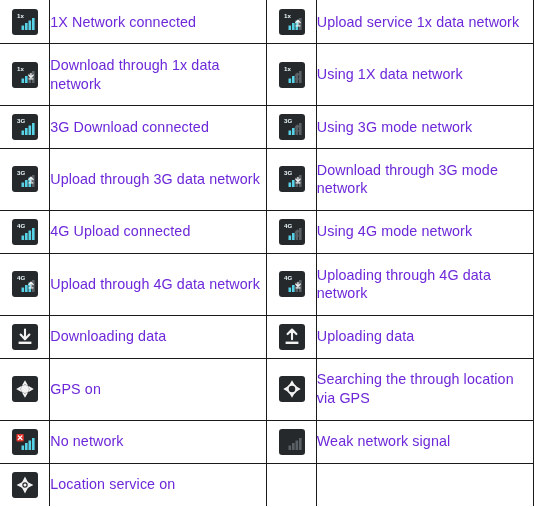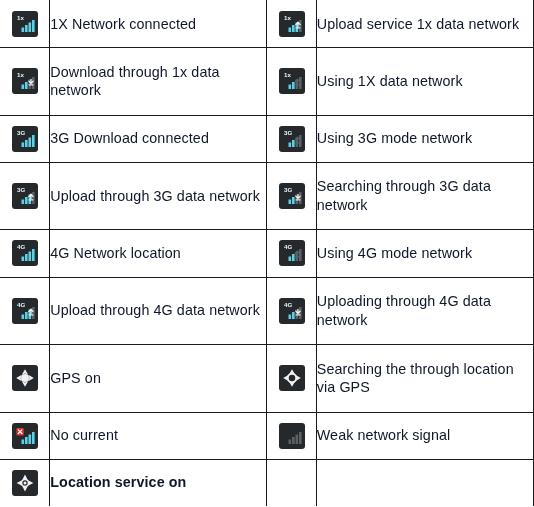--- a/index.html
+++ b/index.html
@@ -25,26 +25,26 @@
   td.icon-cell {
     width: 44px;
     text-align: center;
     padding: 0;
   }
   td.label-cell {
     width: 194px;
     padding: 4px 10px 4px 13px;
     font-size: 14.3px;
     line-height: 1.32;
-    color: #0f172a;
+    color: #6d28d9;
     letter-spacing: 0.1px;
   }
   
   #icon-table tr:first-child td { border-top-color: #ffffff; }
-  #icon-table tr:last-child td { border-bottom-color: #ffffff; font-weight: bold; }
+  #icon-table tr:last-child td { border-bottom-color: #ffffff; }
   #icon-table td:first-child { border-left-color: #ffffff; }
   #icon-table td:last-child { border-right-color: #1a1a1a; }
 
   
   .sb-icon {
     display: inline-block;
     position: relative;
     width: 26px;
     height: 26px;
     border-radius: 3px;
@@ -139,31 +139,31 @@
         <td class="label-cell">Upload through 3G data network</td>
         <td class="icon-cell"><span class="sb-icon"><svg viewBox="0 0 26 26" xmlns="http://www.w3.org/2000/svg">
               <text x="5" y="9.4" font-family="Liberation Sans, sans-serif" font-size="6.2" font-weight="bold" fill="#e8f6fa">3G</text>
               <rect x="9.5" y="16.5" width="2.6" height="4.5" fill="#57d2e6"></rect>
               <rect x="13" y="14" width="2.6" height="7" fill="#57d2e6"></rect>
               <rect x="16.5" y="11.5" width="2.6" height="9.5" fill="#5a6166"></rect>
               <rect x="20" y="9" width="2.6" height="12" fill="#5a6166"></rect>
               <path d="M19 11.399999999999999 L19 15.2 M16.8 13.1 L19 15.5 L21.2 13.1" stroke="#f2f2f2" stroke-width="1.3" fill="none" stroke-linecap="round"></path>
           <rect x="16.6" y="16.299999999999997" width="4.8" height="1.2" fill="#f2f2f2"></rect>
             </svg></span></td>
-        <td class="label-cell">Searching through 3G data network</td>
-      </tr>
-      <tr>
-        <td class="icon-cell"><span class="sb-icon"><svg viewBox="0 0 26 26" xmlns="http://www.w3.org/2000/svg">
-              <text x="5" y="9.4" font-family="Liberation Sans, sans-serif" font-size="6.2" font-weight="bold" fill="#e8f6fa">4G</text>
-              <rect x="9.5" y="16.5" width="2.6" height="4.5" fill="#57d2e6"></rect>
-              <rect x="13" y="14" width="2.6" height="7" fill="#57d2e6"></rect>
-              <rect x="16.5" y="11.5" width="2.6" height="9.5" fill="#57d2e6"></rect>
-              <rect x="20" y="9" width="2.6" height="12" fill="#57d2e6"></rect>
-            </svg></span></td>
-        <td class="label-cell">4G Network location</td>
+        <td class="label-cell">Download through 3G mode network</td>
+      </tr>
+      <tr>
+        <td class="icon-cell"><span class="sb-icon"><svg viewBox="0 0 26 26" xmlns="http://www.w3.org/2000/svg">
+              <text x="5" y="9.4" font-family="Liberation Sans, sans-serif" font-size="6.2" font-weight="bold" fill="#e8f6fa">4G</text>
+              <rect x="9.5" y="16.5" width="2.6" height="4.5" fill="#57d2e6"></rect>
+              <rect x="13" y="14" width="2.6" height="7" fill="#57d2e6"></rect>
+              <rect x="16.5" y="11.5" width="2.6" height="9.5" fill="#57d2e6"></rect>
+              <rect x="20" y="9" width="2.6" height="12" fill="#57d2e6"></rect>
+            </svg></span></td>
+        <td class="label-cell">4G Upload connected</td>
         <td class="icon-cell"><span class="sb-icon"><svg viewBox="0 0 26 26" xmlns="http://www.w3.org/2000/svg">
               <text x="5" y="9.4" font-family="Liberation Sans, sans-serif" font-size="6.2" font-weight="bold" fill="#e8f6fa">4G</text>
               <rect x="9.5" y="16.5" width="2.6" height="4.5" fill="#57d2e6"></rect>
               <rect x="13" y="14" width="2.6" height="7" fill="#57d2e6"></rect>
               <rect x="16.5" y="11.5" width="2.6" height="9.5" fill="#5a6166"></rect>
               <rect x="20" y="9" width="2.6" height="12" fill="#5a6166"></rect>
               <path d="M18.5 15.399999999999999 L18.5 11.6 M16.3 13.6 L18.5 11.299999999999999 L20.7 13.6" stroke="#5a6166" stroke-width="1.3" fill="none" stroke-linecap="round"></path>
           <rect x="16.1" y="16.299999999999997" width="4.8" height="1.2" fill="#5a6166"></rect>
               <path d="M18.5 11.399999999999999 L18.5 15.2 M16.3 13.1 L18.5 15.5 L20.7 13.1" stroke="none" stroke-width="1.3" fill="none" stroke-linecap="round"></path>
           <rect x="16.1" y="16.299999999999997" width="4.8" height="1.2" fill="none"></rect>
@@ -184,20 +184,32 @@
         <td class="icon-cell"><span class="sb-icon"><svg viewBox="0 0 26 26" xmlns="http://www.w3.org/2000/svg">
               <text x="5" y="9.4" font-family="Liberation Sans, sans-serif" font-size="6.2" font-weight="bold" fill="#e8f6fa">4G</text>
               <rect x="9.5" y="16.5" width="2.6" height="4.5" fill="#57d2e6"></rect>
               <rect x="13" y="14" width="2.6" height="7" fill="#57d2e6"></rect>
               <rect x="16.5" y="11.5" width="2.6" height="9.5" fill="#5a6166"></rect>
               <rect x="20" y="9" width="2.6" height="12" fill="#5a6166"></rect>
               <path d="M19 11.399999999999999 L19 15.2 M16.8 13.1 L19 15.5 L21.2 13.1" stroke="#f2f2f2" stroke-width="1.3" fill="none" stroke-linecap="round"></path>
           <rect x="16.6" y="16.299999999999997" width="4.8" height="1.2" fill="#f2f2f2"></rect>
             </svg></span></td>
         <td class="label-cell">Uploading through 4G data network</td>
+      </tr>
+      <tr>
+        <td class="icon-cell"><span class="sb-icon"><svg viewBox="0 0 26 26" xmlns="http://www.w3.org/2000/svg">
+              <path d="M13 5.5 L13 14.5 M8.6 10.6 L13 15.2 L17.4 10.6" stroke="#f2f2f2" stroke-width="2.1" fill="none" stroke-linecap="round" stroke-linejoin="round"></path>
+               <rect x="6.6" y="17.6" width="12.8" height="2.4" fill="#f2f2f2"></rect>
+            </svg></span></td>
+        <td class="label-cell">Downloading data</td>
+        <td class="icon-cell"><span class="sb-icon"><svg viewBox="0 0 26 26" xmlns="http://www.w3.org/2000/svg">
+              <path d="M13 15.2 L13 6.2 M8.6 10.1 L13 5.5 L17.4 10.1" stroke="#f2f2f2" stroke-width="2.1" fill="none" stroke-linecap="round" stroke-linejoin="round"></path>
+               <rect x="6.6" y="17.6" width="12.8" height="2.4" fill="#f2f2f2"></rect>
+            </svg></span></td>
+        <td class="label-cell">Uploading data</td>
       </tr>
       <tr>
         <td class="icon-cell"><span class="sb-icon"><svg viewBox="0 0 26 26" xmlns="http://www.w3.org/2000/svg">
               <path d="M13 4.2 L16.2 9.8 L13 8.6 L9.8 9.8 Z" fill="#f2f2f2"></path>
                <path d="M13 21.8 L9.8 16.2 L13 17.4 L16.2 16.2 Z" fill="#f2f2f2"></path>
                <path d="M4.2 13 L9.8 9.8 L8.6 13 L9.8 16.2 Z" fill="#f2f2f2"></path>
                <path d="M21.8 13 L16.2 16.2 L17.4 13 L16.2 9.8 Z" fill="#f2f2f2"></path>
                <circle cx="13" cy="13" r="4.0" fill="#f2f2f2"></circle>
             </svg></span></td>
         <td class="label-cell">GPS on</td>
@@ -212,21 +224,21 @@
       </tr>
       <tr>
         <td class="icon-cell"><span class="sb-icon"><svg viewBox="0 0 26 26" xmlns="http://www.w3.org/2000/svg">
               <rect x="9.5" y="16.5" width="2.6" height="4.5" fill="#57d2e6"></rect>
               <rect x="13" y="14" width="2.6" height="7" fill="#57d2e6"></rect>
               <rect x="16.5" y="11.5" width="2.6" height="9.5" fill="#57d2e6"></rect>
               <rect x="20" y="9" width="2.6" height="12" fill="#57d2e6"></rect>
               <rect x="4.4" y="5.0" width="7.4" height="7.4" rx="0.8" fill="#e0322a"></rect>
                <path d="M6.3 6.9 L9.9 10.5 M9.9 6.9 L6.3 10.5" stroke="#ffffff" stroke-width="1.25" stroke-linecap="round"></path>
             </svg></span></td>
-        <td class="label-cell">No current</td>
+        <td class="label-cell">No network</td>
         <td class="icon-cell"><span class="sb-icon"><svg viewBox="0 0 26 26" xmlns="http://www.w3.org/2000/svg">
               <rect x="9.5" y="16.5" width="2.6" height="4.5" fill="#5a6166"></rect>
                <rect x="13.0" y="14.0" width="2.6" height="7.0" fill="#5a6166"></rect>
                <rect x="16.5" y="11.5" width="2.6" height="9.5" fill="#5a6166"></rect>
                <rect x="20.0" y="9.0" width="2.6" height="12.0" fill="#5a6166"></rect>
             </svg></span></td>
         <td class="label-cell">Weak network signal</td>
       </tr>
       <tr>
         <td class="icon-cell"><span class="sb-icon"><svg viewBox="0 0 26 26" xmlns="http://www.w3.org/2000/svg">

